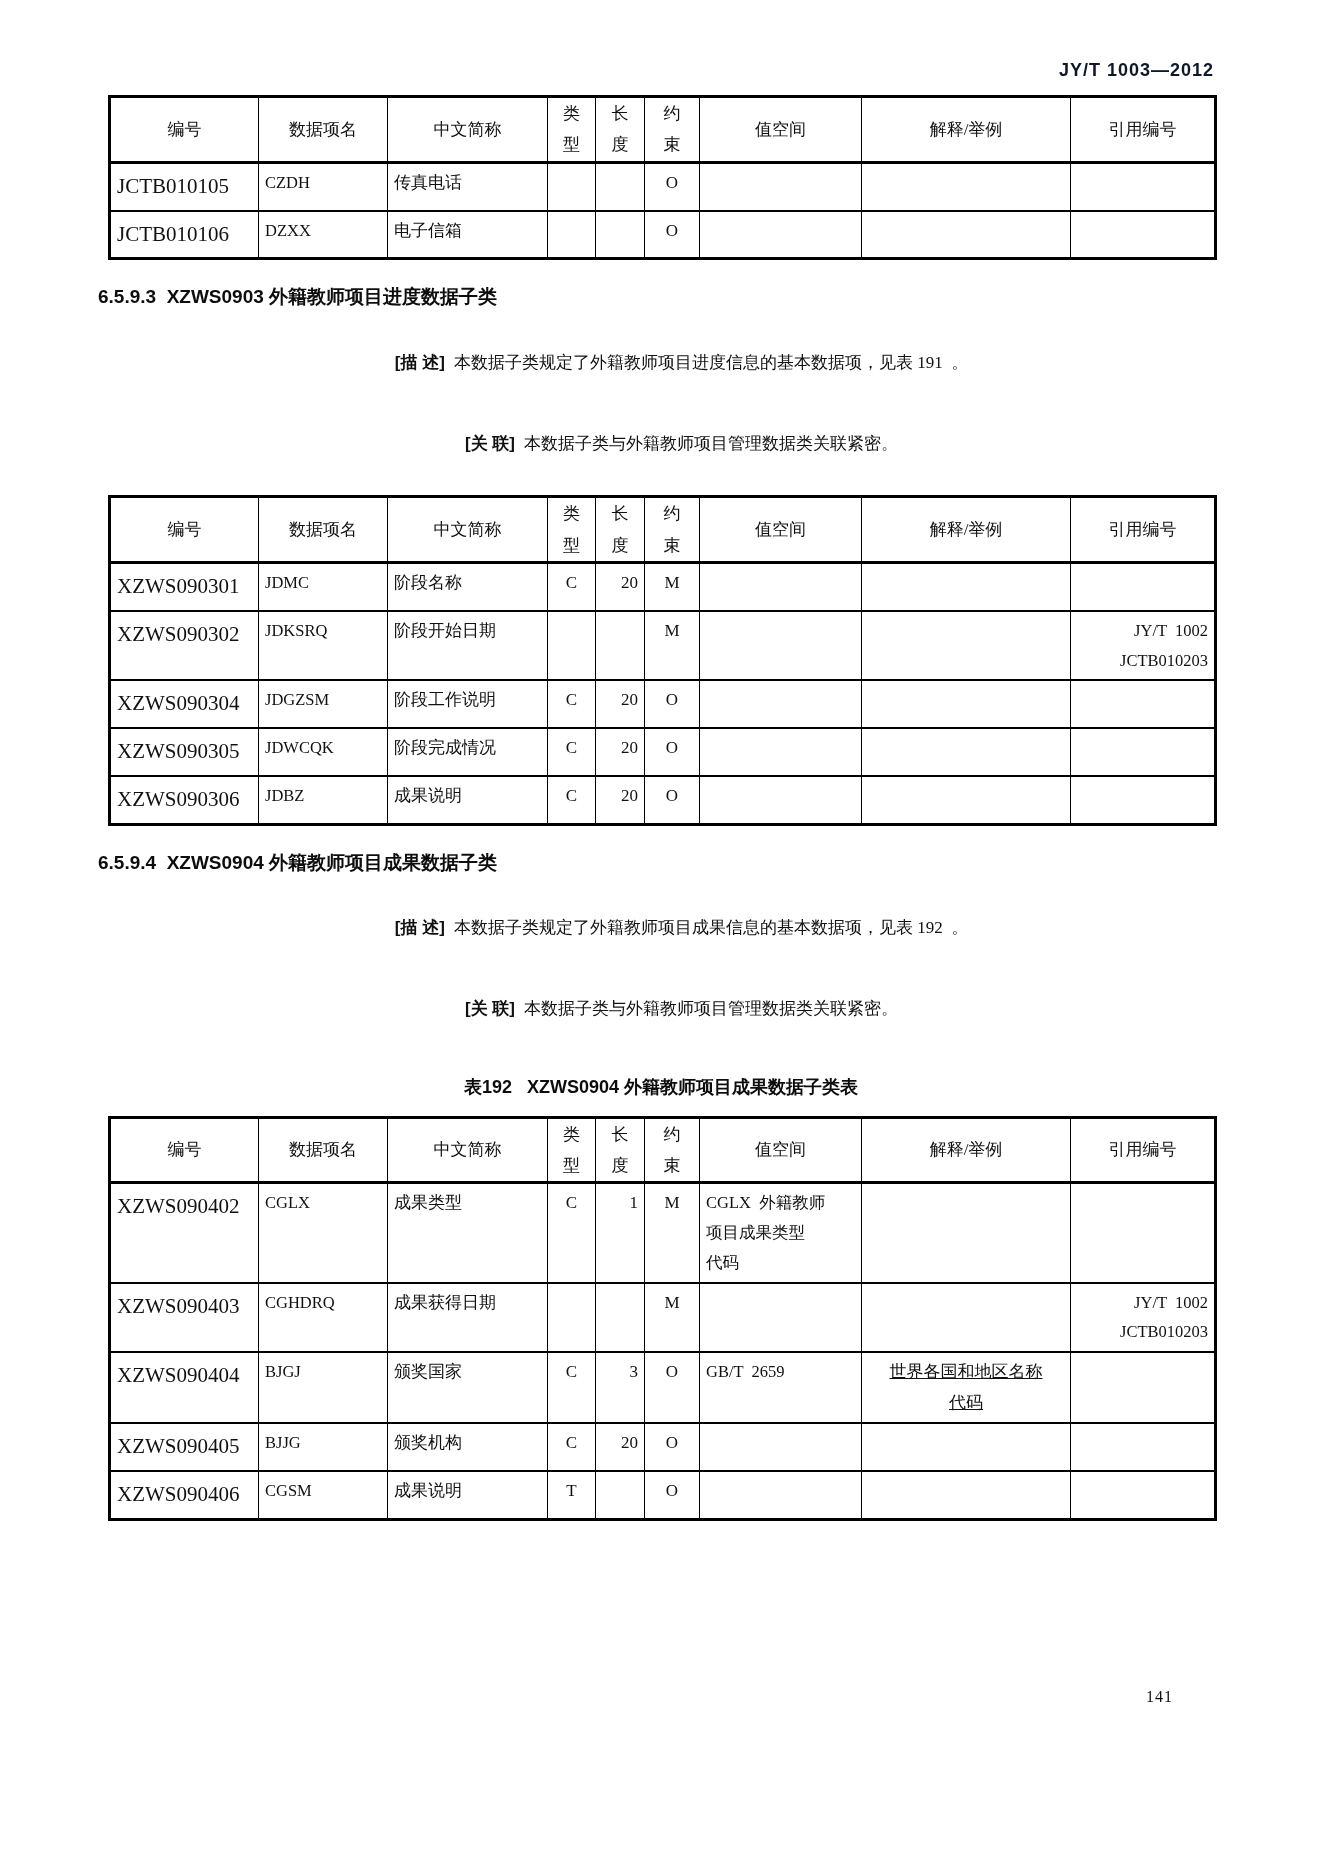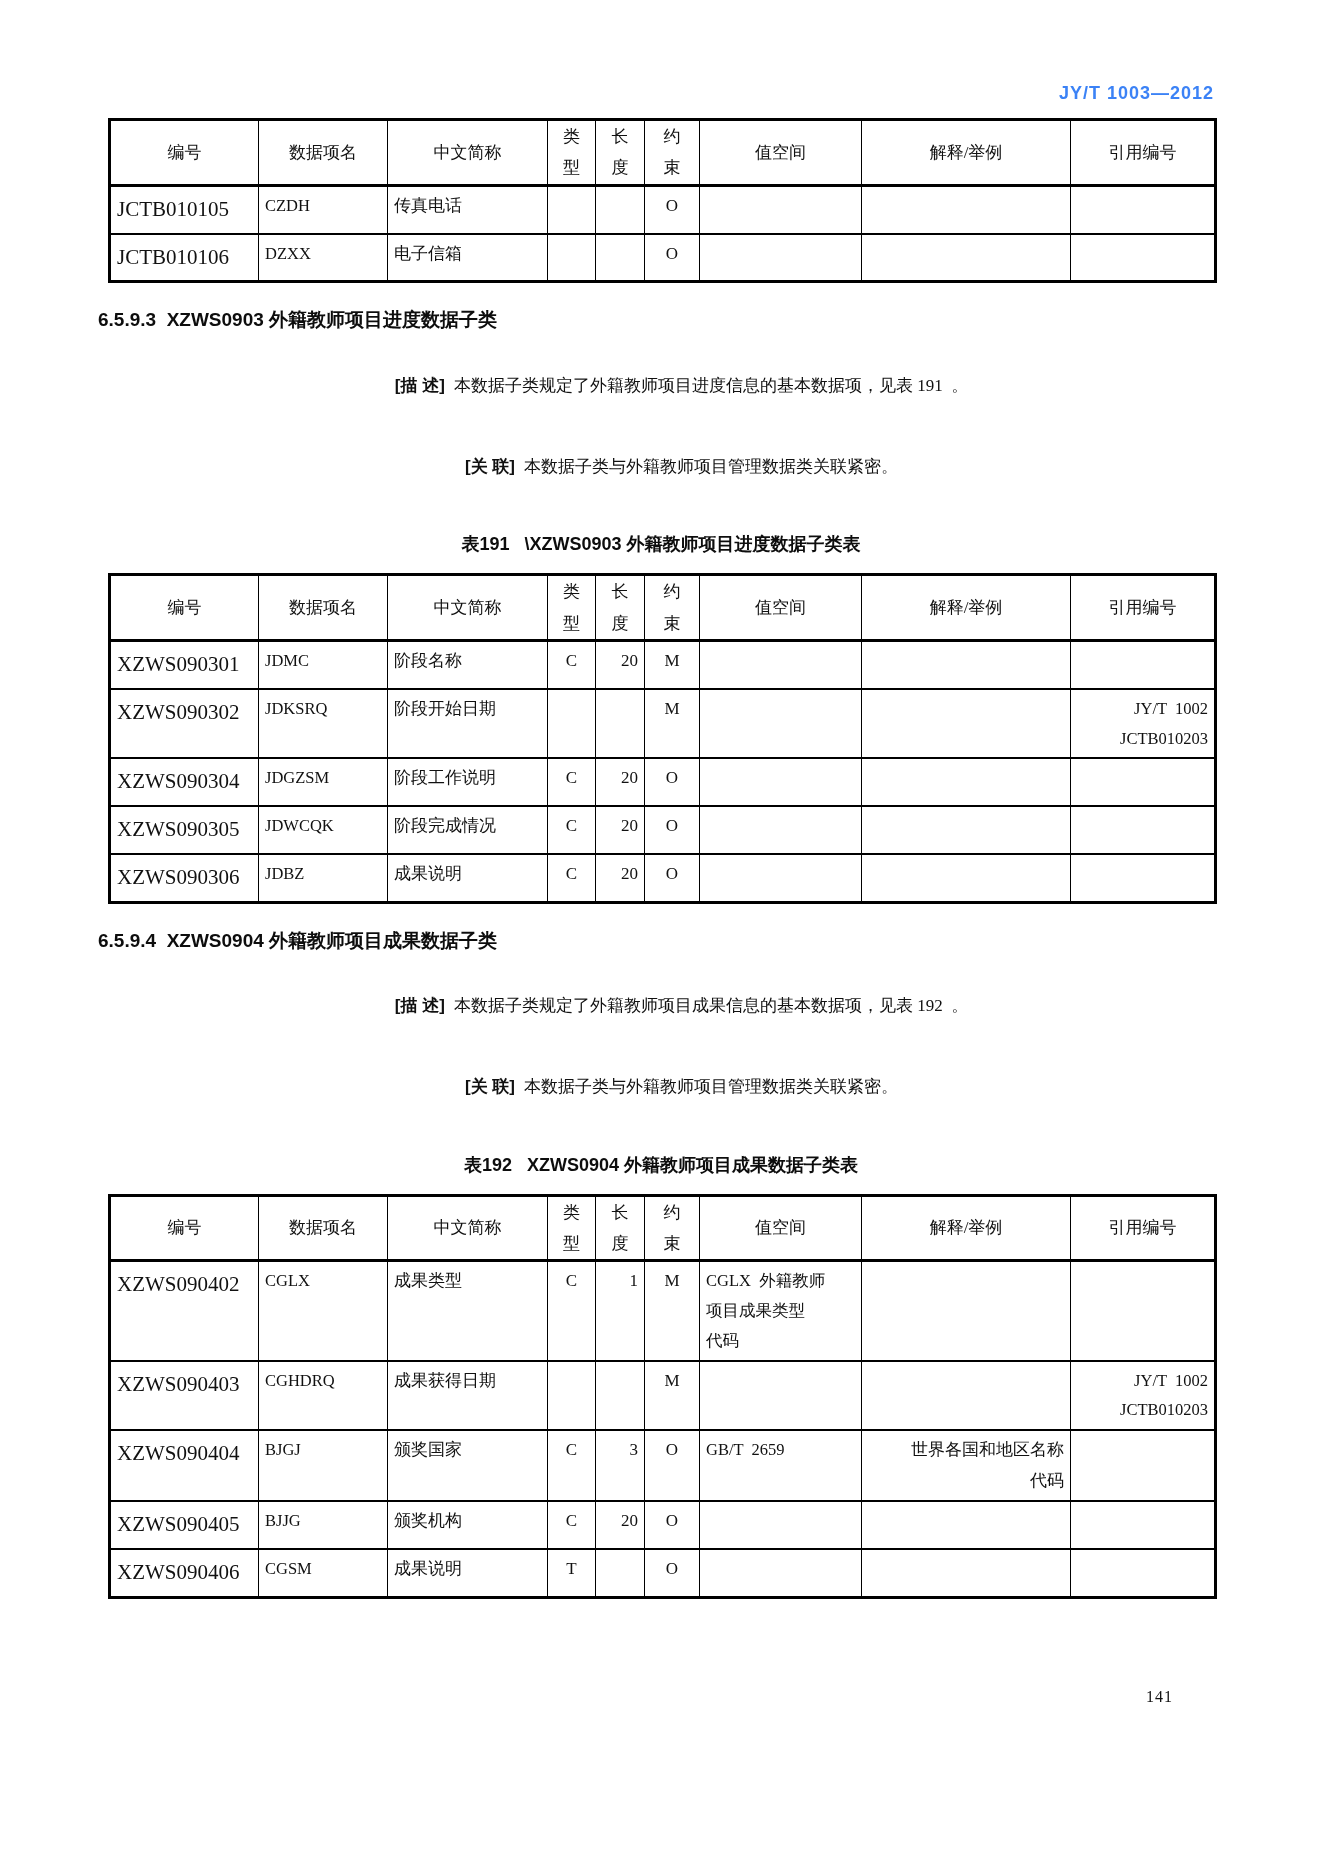--- a/index.html
+++ b/index.html
@@ -5,24 +5,24 @@
   html, body { margin: 0; padding: 0; background: #ffffff; }
   body {
     width: 1323px; height: 1871px; position: relative;
     font-family: "Liberation Serif", "DejaVu Serif", serif;
     color: #111111;
   }
   .content {
     position: absolute; left: 108px; top: 0; width: 1106px;
   }
   .std-header {
-    margin-top: 83px; text-align: right;
+    margin-top: 60px; text-align: right;
     font-family: "Liberation Sans", "DejaVu Sans", sans-serif;
     font-weight: 600; font-size: 18px; letter-spacing: 1px;
-    white-space: pre-wrap; color: #3b82f6;
+    white-space: pre-wrap; color: #0f172a;
   }
   table.data-table {
     border-collapse: collapse; table-layout: fixed;
     width: 1106px; margin-top: 14px;
     border: 3px solid #000;
     font-size: 17px;
   }
   table.data-table th {
     border: 1.5px solid #000; border-bottom: 3px solid #000;
     height: 56px; vertical-align: middle; text-align: center;
@@ -36,21 +36,21 @@
     line-height: 1.8; white-space: pre-wrap;
     overflow: hidden;
   }
   td.c-id   { text-align: left; padding-left: 10px; font-size: 21px; }
   td.c-name { text-align: left; padding-left: 10px; font-size: 16.5px; }
   td.c-cn   { text-align: left; padding-left: 14px; }
   td.c-type { text-align: center; padding-left: 2px; padding-right: 2px; }
   td.c-len  { text-align: right; padding-right: 9px; }
   td.c-cons { text-align: center; padding-left: 2px; padding-right: 2px; }
   td.c-vs   { text-align: left; padding-left: 11px; font-size: 16.5px; }
-  td.c-expl { text-align: right; padding-left: 9px; }
+  td.c-expl { text-align: center; padding-left: 9px; text-decoration: underline; }
   td.c-ref  { text-align: right; padding-left: 11px; font-size: 16.5px; }
   .section-heading {
     margin: 24px 0 0 -10px;
     font-family: "Liberation Sans", "DejaVu Sans", sans-serif;
     font-weight: bold; font-size: 19px; white-space: pre-wrap;
     color: #0d0d0d;
   }
   .para {
     margin: 16px 0 0 0; padding-left: 24px;
     font-size: 17px; white-space: pre-wrap; line-height: 1.45; text-align: center;
@@ -133,21 +133,20 @@
       </tbody>
   </table>
 
   <div class="section-heading">6.5.9.3  XZWS0903 外籍教师项目进度数据子类</div>
   <p class="para">
     <span class="lbl">[描 述]</span><span>本数据子类规定了外籍教师项目进度信息的基本数据项，见表 191  。</span>
   </p>
   <p class="para">
     <span class="lbl">[关 联]</span><span>本数据子类与外籍教师项目管理数据类关联紧密。</span>
   </p>
-  <div class="table-caption">表191   \XZWS0903 外籍教师项目进度数据子类表</div>
 
   <table class="data-table">
     <colgroup>
       <col style="width:149px">
         <col style="width:129px">
         <col style="width:160px">
       <col style="width:48px">
         <col style="width:49px">
         <col style="width:55px">
       <col style="width:162px">

